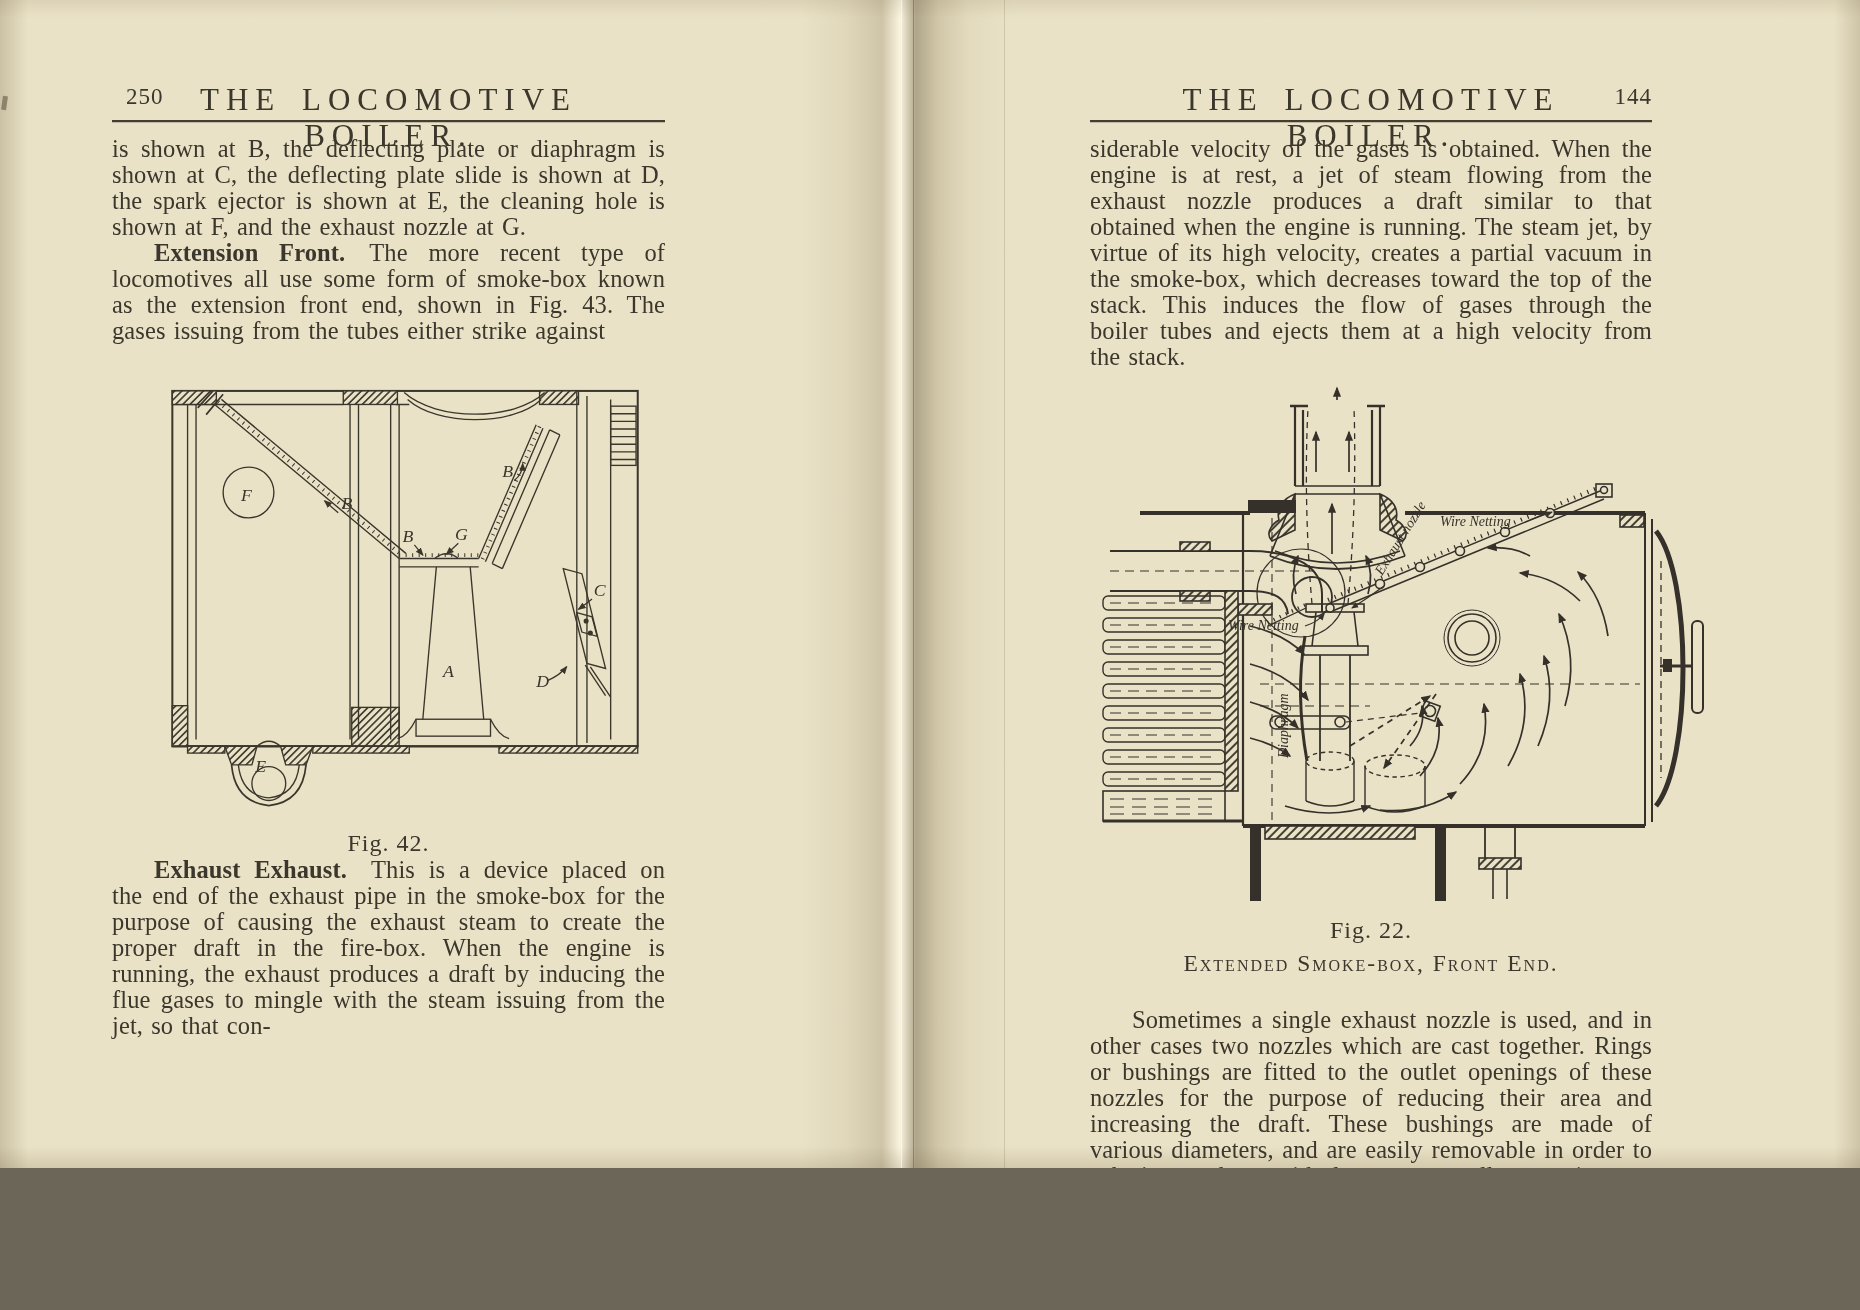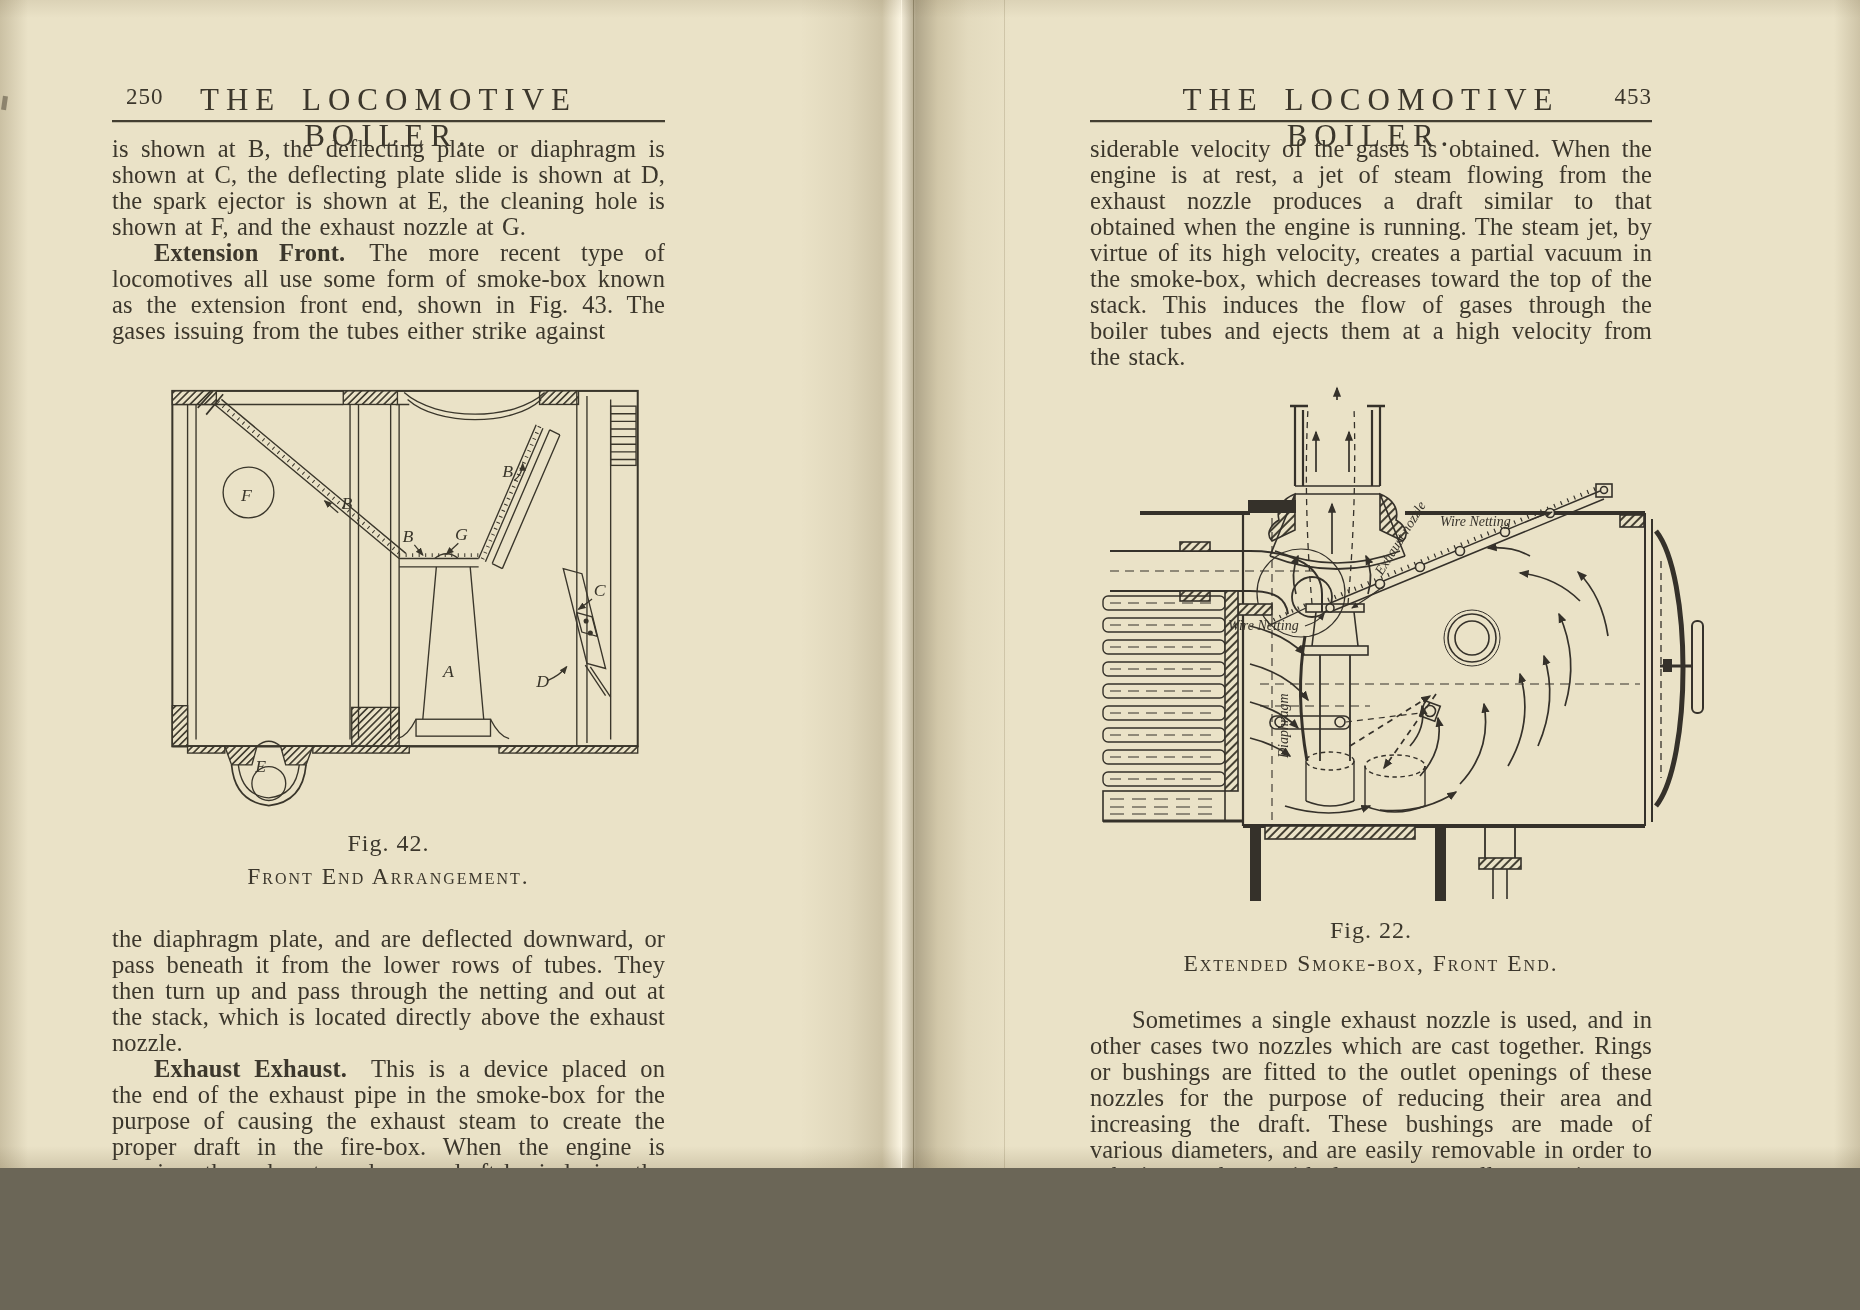--- a/index.html
+++ b/index.html
@@ -154,35 +154,33 @@
             <text x="310" y="198">B</text>
             <text x="372" y="196">G</text>
             <text x="536" y="262">C</text>
             <text x="358" y="358">A</text>
             <text x="468" y="370">D</text>
             <text x="136" y="470">E</text>
           </g>
         </svg>
         <figcaption>
           <div class="figno">Fig. 42.</div>
-          <div class="figtitle">Front End Arrangement.</div>
         </figcaption>
       </figure>
 
-      <p class="body-par after-fig">the diaphragm plate, and are deflected downward, or pass beneath it from the lower rows of tubes.  They then turn up and pass through the netting and out at the stack, which is located directly above the exhaust nozzle.</p>
 
       <p class="body-par indent"><b class="lead">Exhaust Exhaust.</b><span>This is a device placed on the end of the exhaust pipe in the smoke-box for the purpose of causing the exhaust steam to create the proper draft in the fire-box.  When the engine is running, the exhaust produces a draft by inducing the flue gases to mingle with the steam issuing from the jet, so that con-</span></p>
     </div>
   </div>
 
   <div class="page page-right">
     <div class="textcol">
       <div class="pagehead">
         <span class="runtitle">THE  LOCOMOTIVE  BOILER.</span>
-        <span class="pgnum right">453</span>
+        <span class="pgnum right">144</span>
       </div>
       <div class="rule"></div>
 
       <p class="body-par first">siderable velocity of the gases is obtained.  When the engine is at rest, a jet of steam flowing from the exhaust nozzle produces a draft similar to that obtained when the engine is running.  The steam jet, by virtue of its high velocity, creates a partial vacuum in the smoke-box, which decreases toward the top of the stack.  This induces the flow of gases through the boiler tubes and ejects them at a high velocity from the stack.</p>
 
       <figure class="fig43-wrap">
         <svg viewBox="0 0 620 515" width="620" height="515">
           <defs>
             <pattern id="h43" width="6" height="6" patternUnits="userSpaceOnUse" patternTransform="rotate(45)">
               <rect width="6" height="6" fill="#eae2c7"></rect>

